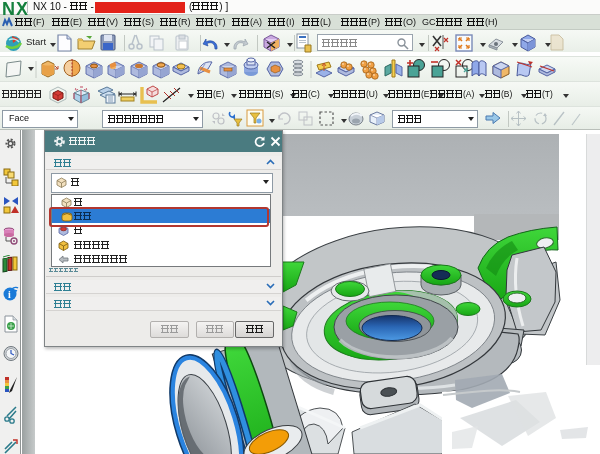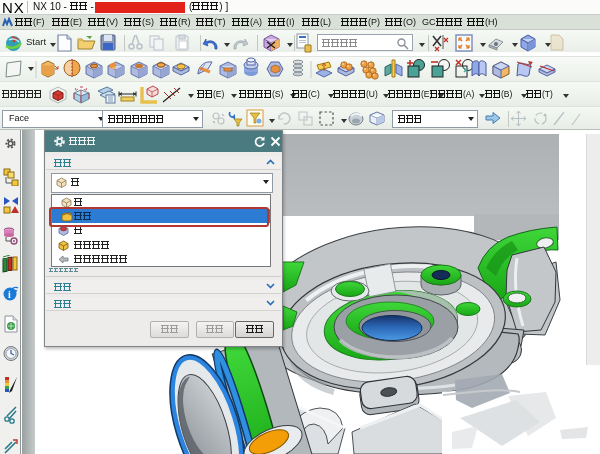--- a/index.html
+++ b/index.html
@@ -41,21 +41,21 @@
 #list{position:absolute;left:6px;top:63px;width:220px;height:73px;background:#fff;border:1px solid #76797c}
 .li{position:relative;height:14.2px;font-size:8px;color:#222;padding-left:22px;padding-top:3px}
 #redbox{position:absolute;left:4px;top:75.5px;width:220px;height:20px;border:2px solid #b23730;border-radius:3px}
 
 #tip{position:absolute;left:282px;top:86px;width:202px;height:47px;background:#fff;border:1px solid #a9a9a9;font-size:9.5px;color:#1a1a1a;padding:3px 0 0 2px;line-height:13.5px}
 </style></head>
 <body>
 <div id="page">
 
 <div id="titlebar">
- <span style="position:absolute;left:2px;top:0px;font-weight:normal;font-size:15px;color:#000000;letter-spacing:1px">NX</span>
+ <span style="position:absolute;left:2px;top:0px;font-weight:bold;font-size:18px;color:#15803d;letter-spacing:1px">NX</span>
  <span style="position:absolute;left:27px;top:1px;width:1px;height:12px;background:#b9bdbd"></span>
  <span style="position:absolute;left:33px;top:2px">NX 10 - <span class="c"></span><span class="c"></span> - [</span>
  <span style="position:absolute;left:95px;top:2px;width:90px;height:11px;background:#e32219"></span>
  <span style="position:absolute;left:189px;top:2px">(<span class="c"></span><span class="c"></span><span class="c"></span>) ]</span>
 </div>
 
 <div id="menubar">
  <svg class="abs" style="left:2px;top:2px" width="11" height="11" viewBox="0 0 11 11">
         <path d="M1 9 L3 3 L5 7 L7 2 L10 9" fill="none" stroke="#2a5fb0" stroke-width="2"></path>
       </svg>
@@ -372,21 +372,21 @@
  <span class="abs" style="left:388px;top:8px;color:#111;font-size:8.5px"><span class="c s7"></span><span class="c s7"></span><span class="c"></span><span class="c s7"></span>(E)</span>
       <span class="dar abs" style="left:436px;top:12px"></span>
  <span class="abs" style="left:430px;top:8px;color:#111;font-size:8.5px"><span class="c s7"></span><span class="c s7"></span><span class="c"></span><span class="c s7"></span>(A)</span>
       <span class="dar abs" style="left:477px;top:12px"></span>
  <span class="abs" style="left:485px;top:8px;color:#111;font-size:8.5px"><span class="c s7"></span><span class="c s7"></span>(B)</span>
       <span class="dar abs" style="left:519px;top:12px"></span>
  <span class="abs" style="left:526px;top:8px;color:#111;font-size:8.5px"><span class="c s7"></span><span class="c s7"></span>(T)</span>
       <span class="dar abs" style="left:561px;top:12px"></span>
 </div>
 <div id="row4">
- <div class="combo" style="left:2px;top:3px;width:106px">
+ <div class="combo" style="left:2px;top:3px;width:76px">
         <span style="position:absolute;left:6px;top:3px;font-size:9px;color:#111">Face</span>
         <span class="cdar"></span>
       </div>
  <div class="combo" style="left:102px;top:3px;width:101px">
         <span style="position:absolute;left:5px;top:4px;color:#111"><span class="c s7"></span><span class="c s7"></span><span class="c s7"></span><span class="c s7"></span><span class="c s7"></span><span class="c s7"></span><span class="c s7"></span></span>
         <span class="cdar"></span>
       </div>
  <svg class="abs" style="left:210px;top:3px" width="17" height="17" viewBox="0 0 17 17" opacity=".45">
         <circle cx="6" cy="6" r="3" fill="none" stroke="#889" stroke-width="1.2"></circle>
         <circle cx="11" cy="11" r="3" fill="none" stroke="#889" stroke-width="1.2"></circle>

